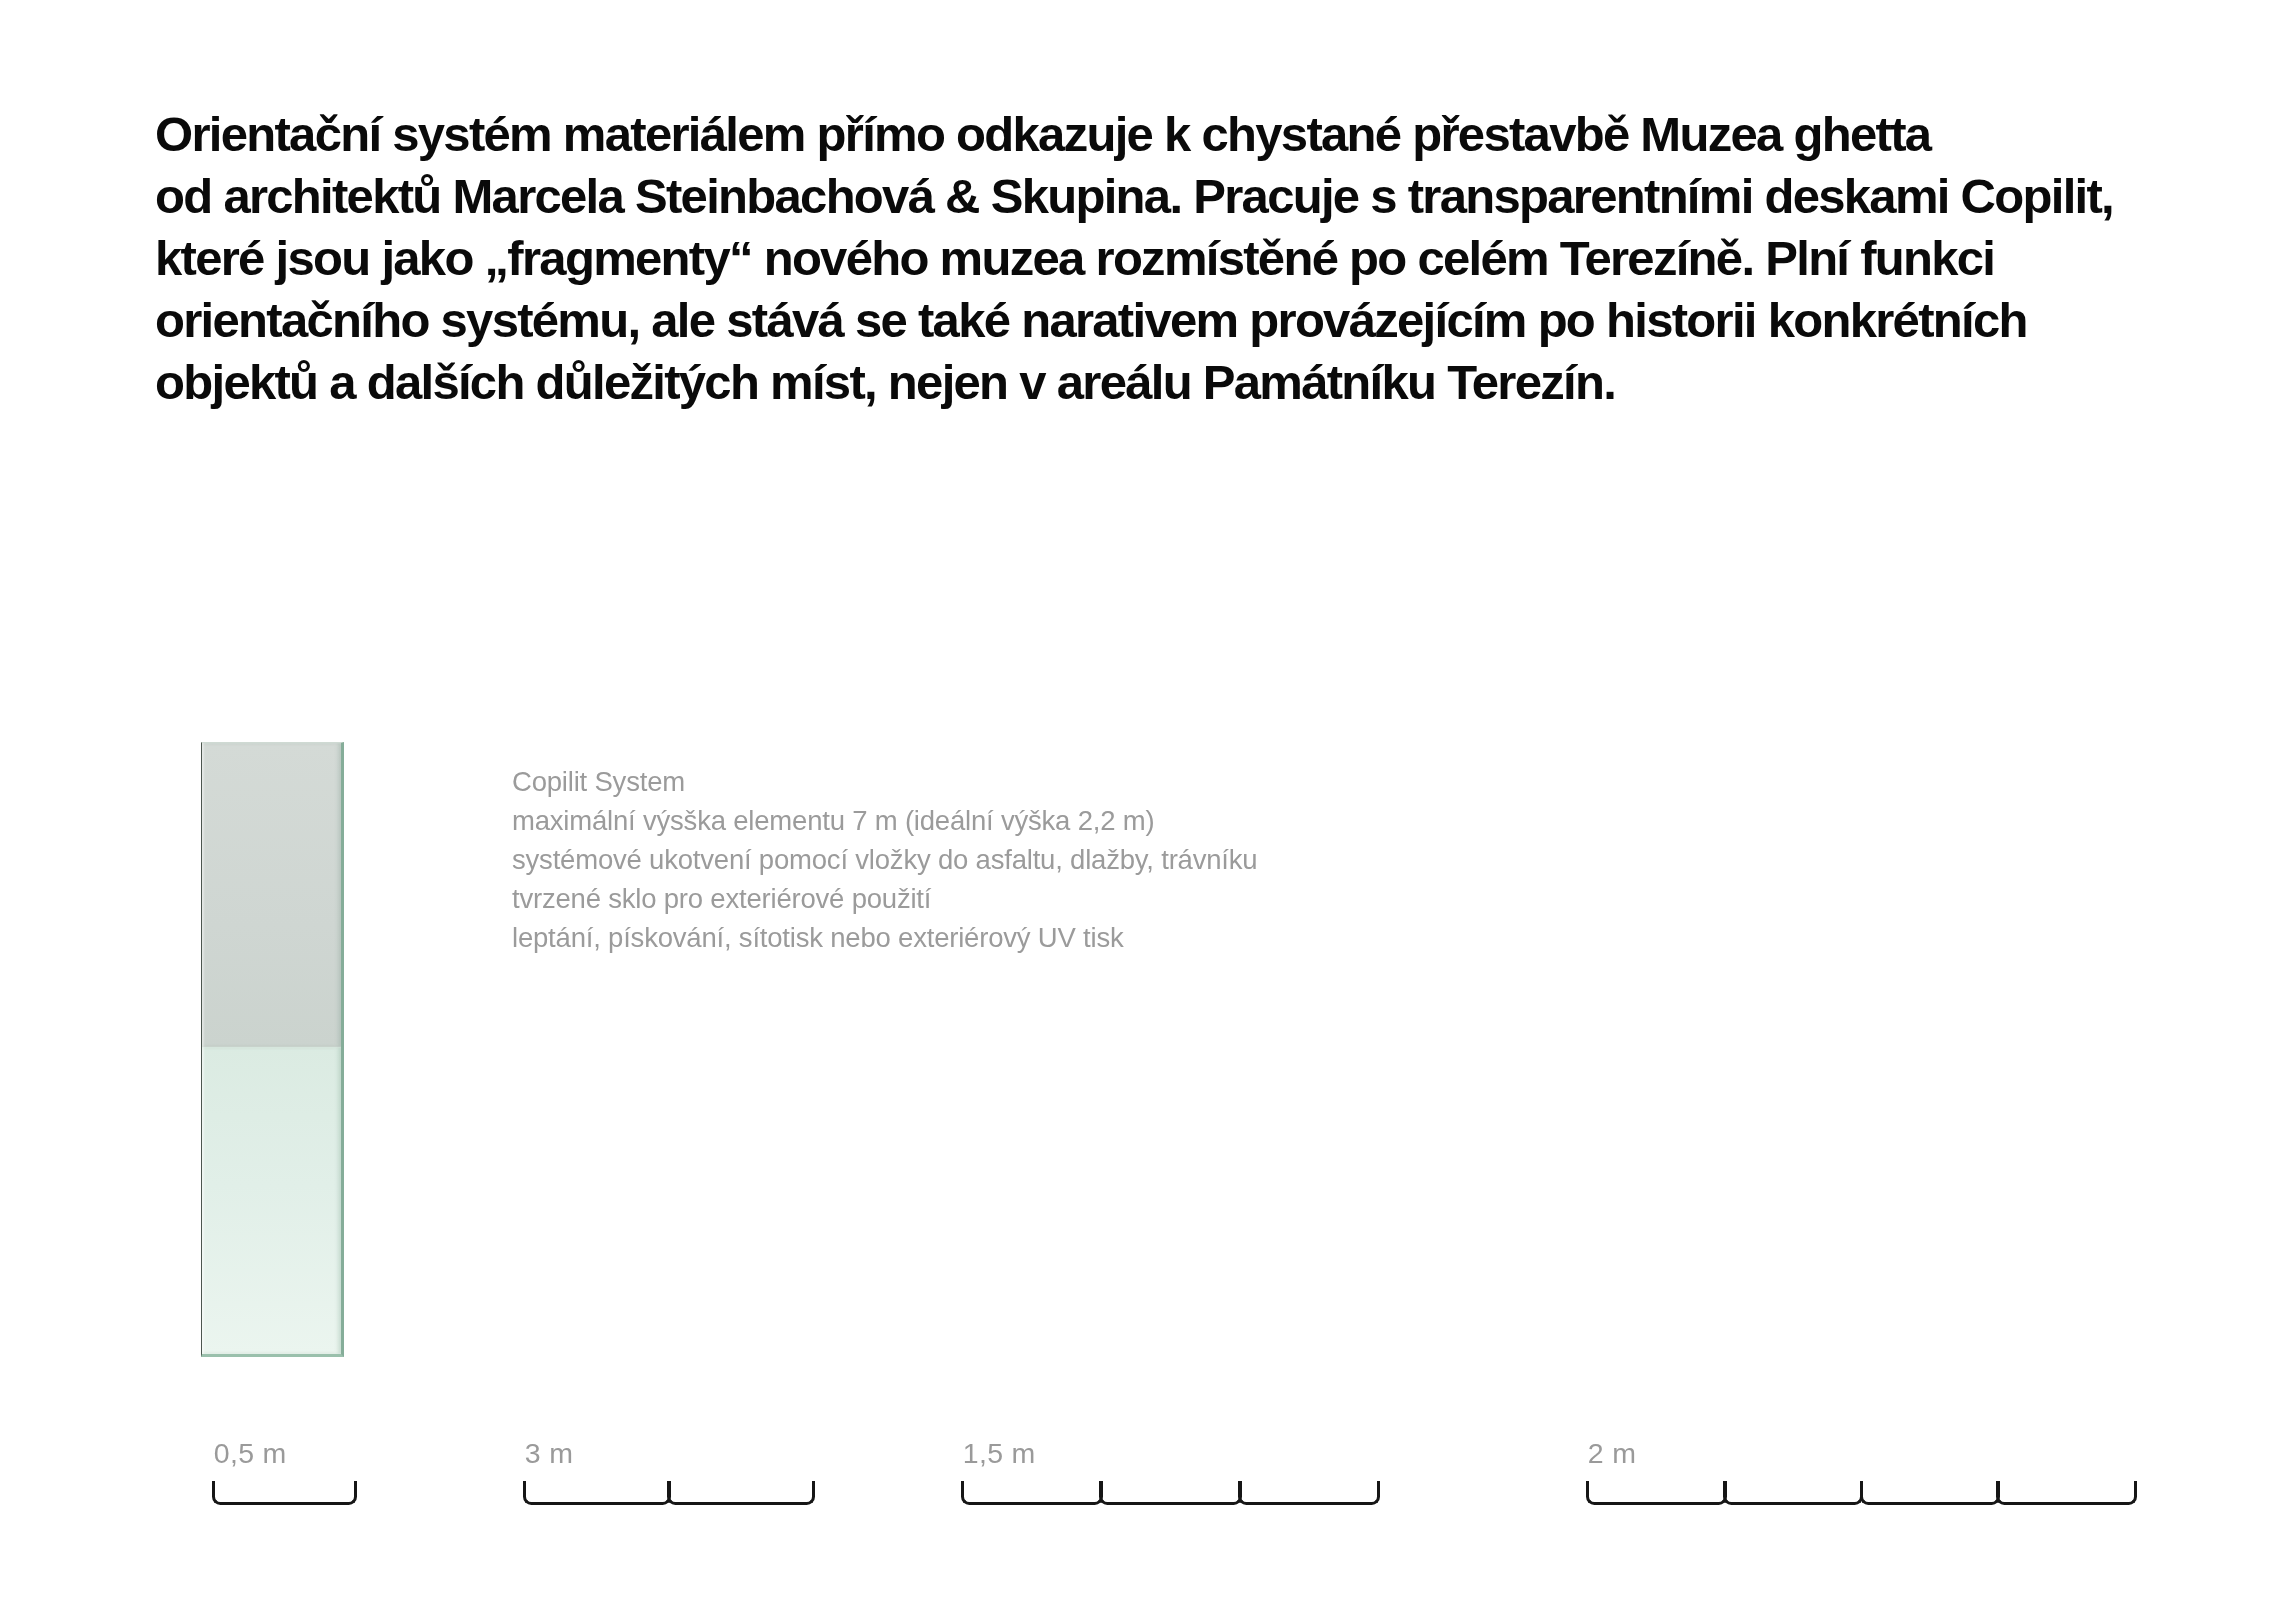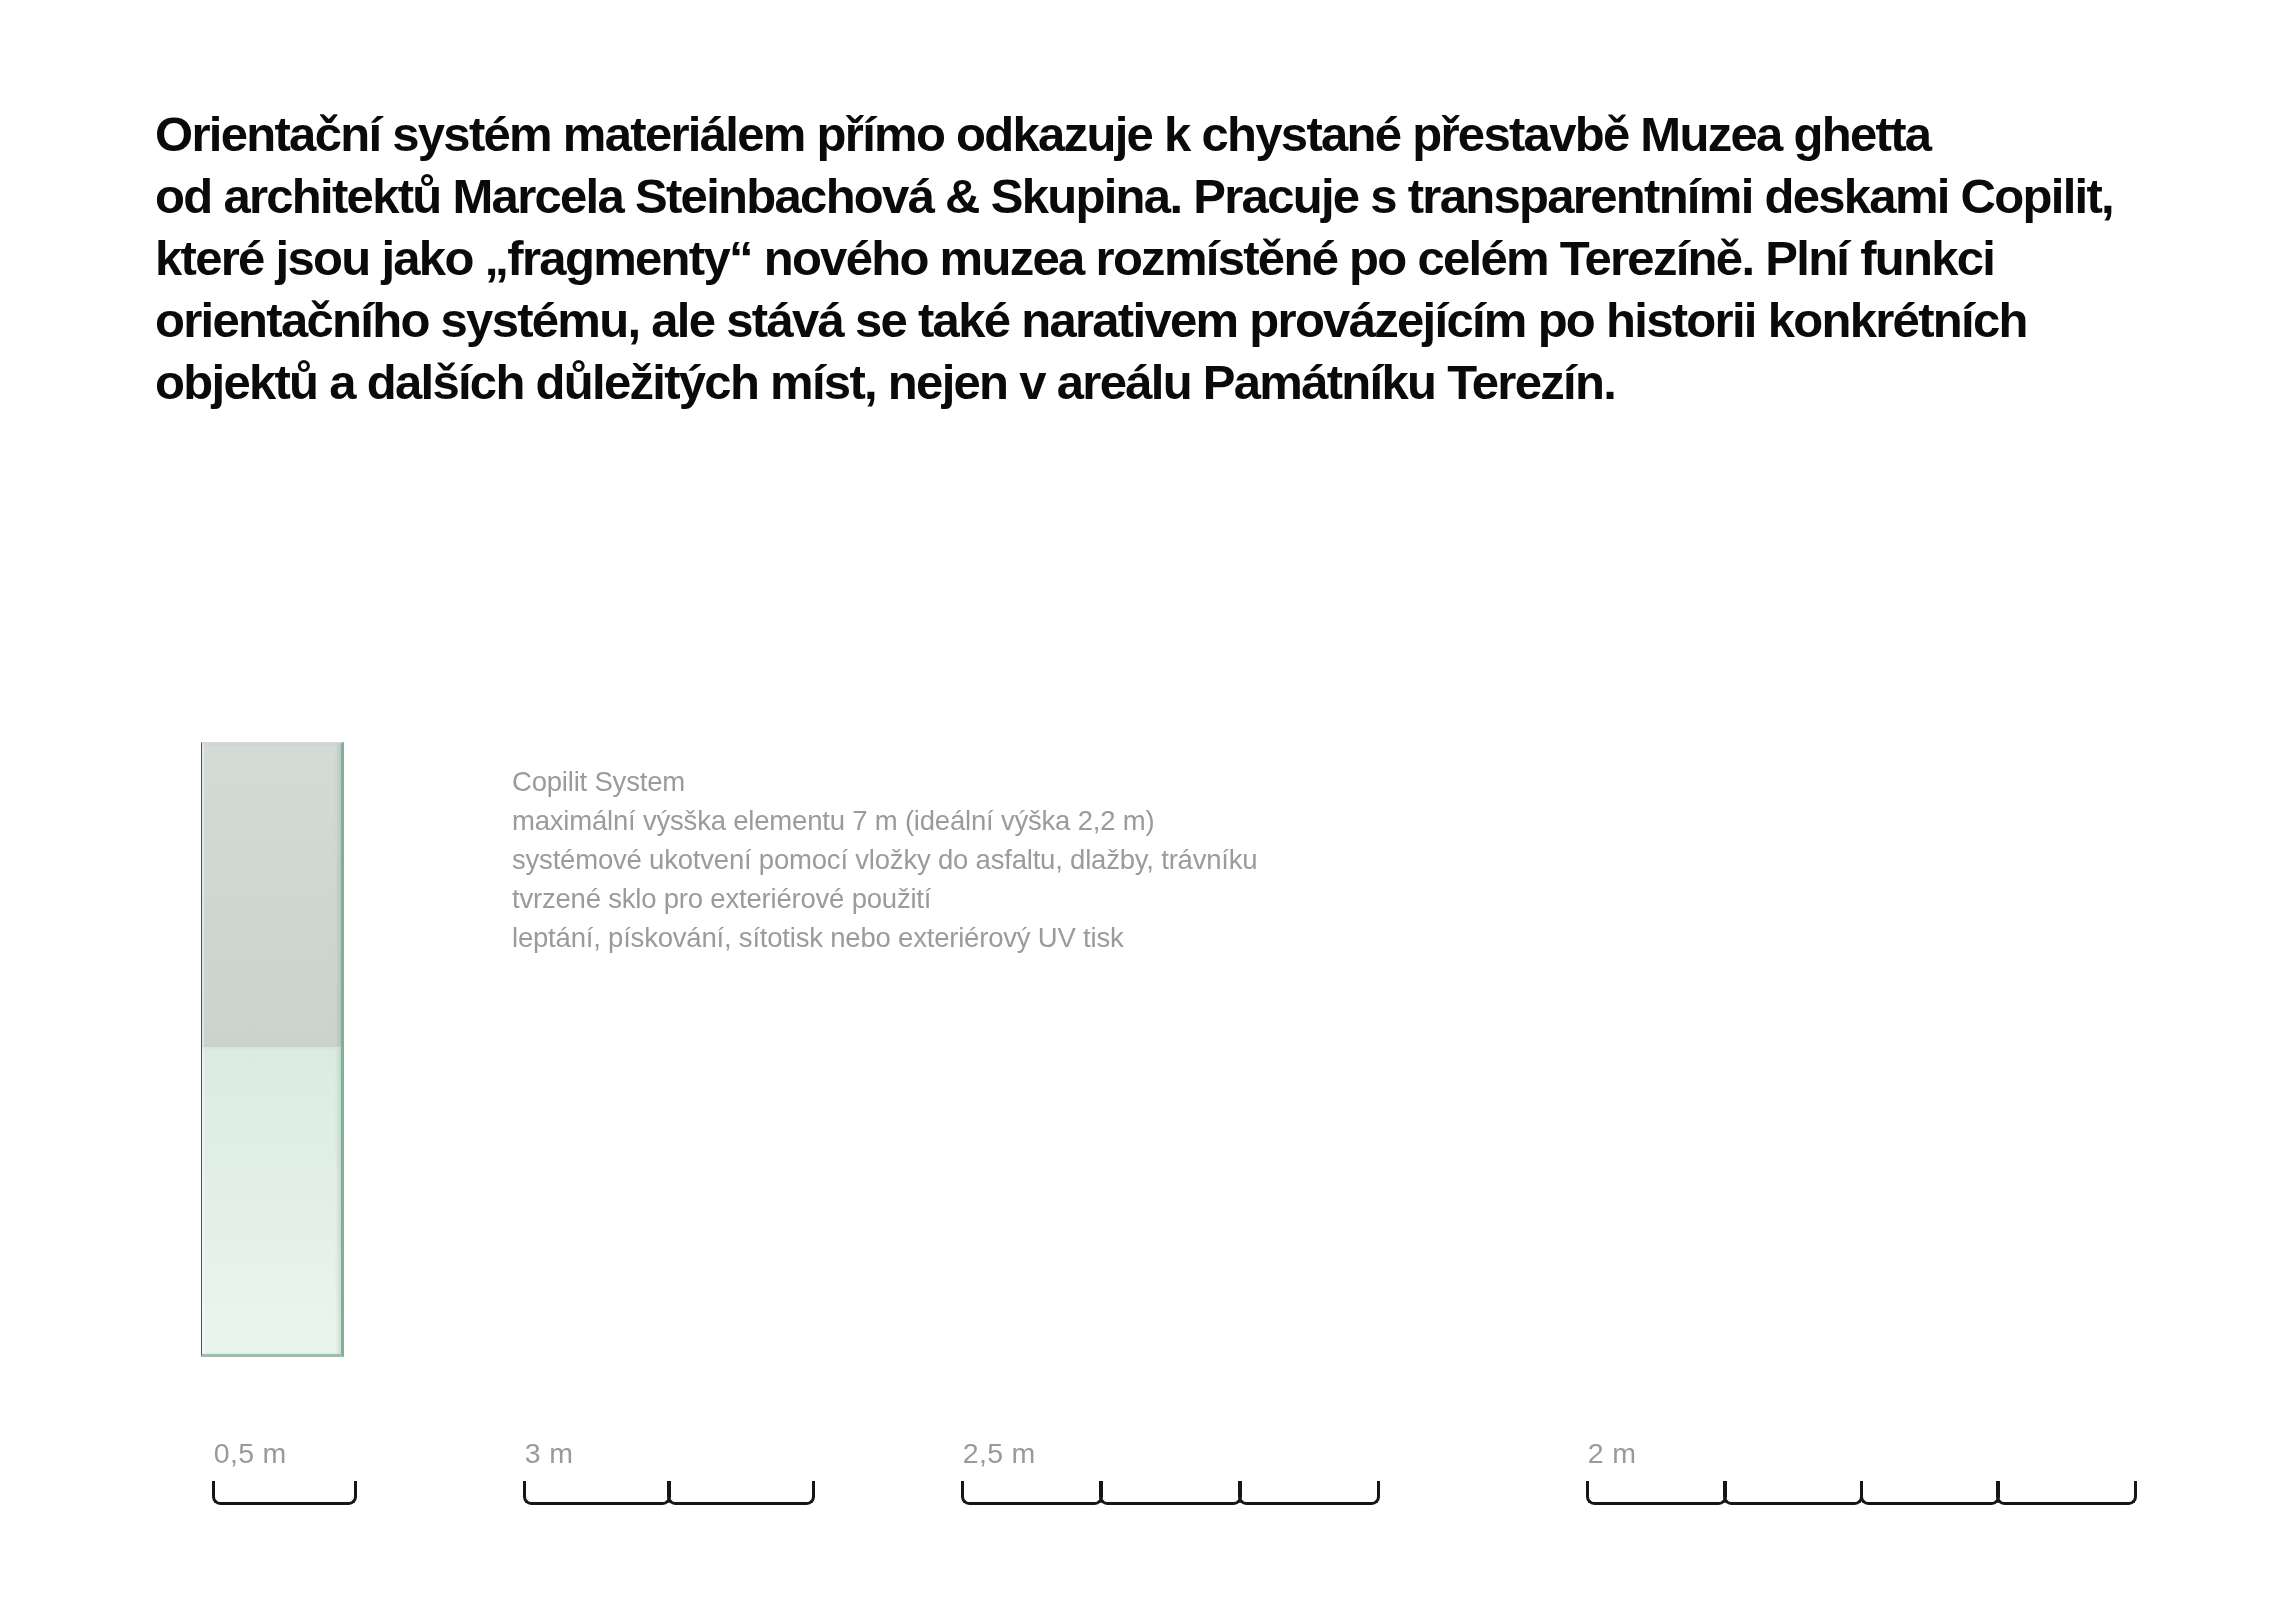--- a/index.html
+++ b/index.html
@@ -101,21 +101,21 @@
       </div>
     </div>
     <div class="scale-group" style="left: 523px; width: 292px;">
       <span class="scale-label">3 m</span>
       <div class="bracket">
         <div class="seg"></div>
         <div class="seg"></div>
       </div>
     </div>
     <div class="scale-group" style="left: 961px; width: 419px;">
-      <span class="scale-label">2,5 m</span>
+      <span class="scale-label">1,5 m</span>
       <div class="bracket">
         <div class="seg"></div>
         <div class="seg"></div>
         <div class="seg"></div>
       </div>
     </div>
     <div class="scale-group" style="left: 1546px; width: 551px; margin-left: 40px;">
       <span class="scale-label">2 m</span>
       <div class="bracket">
         <div class="seg"></div>

